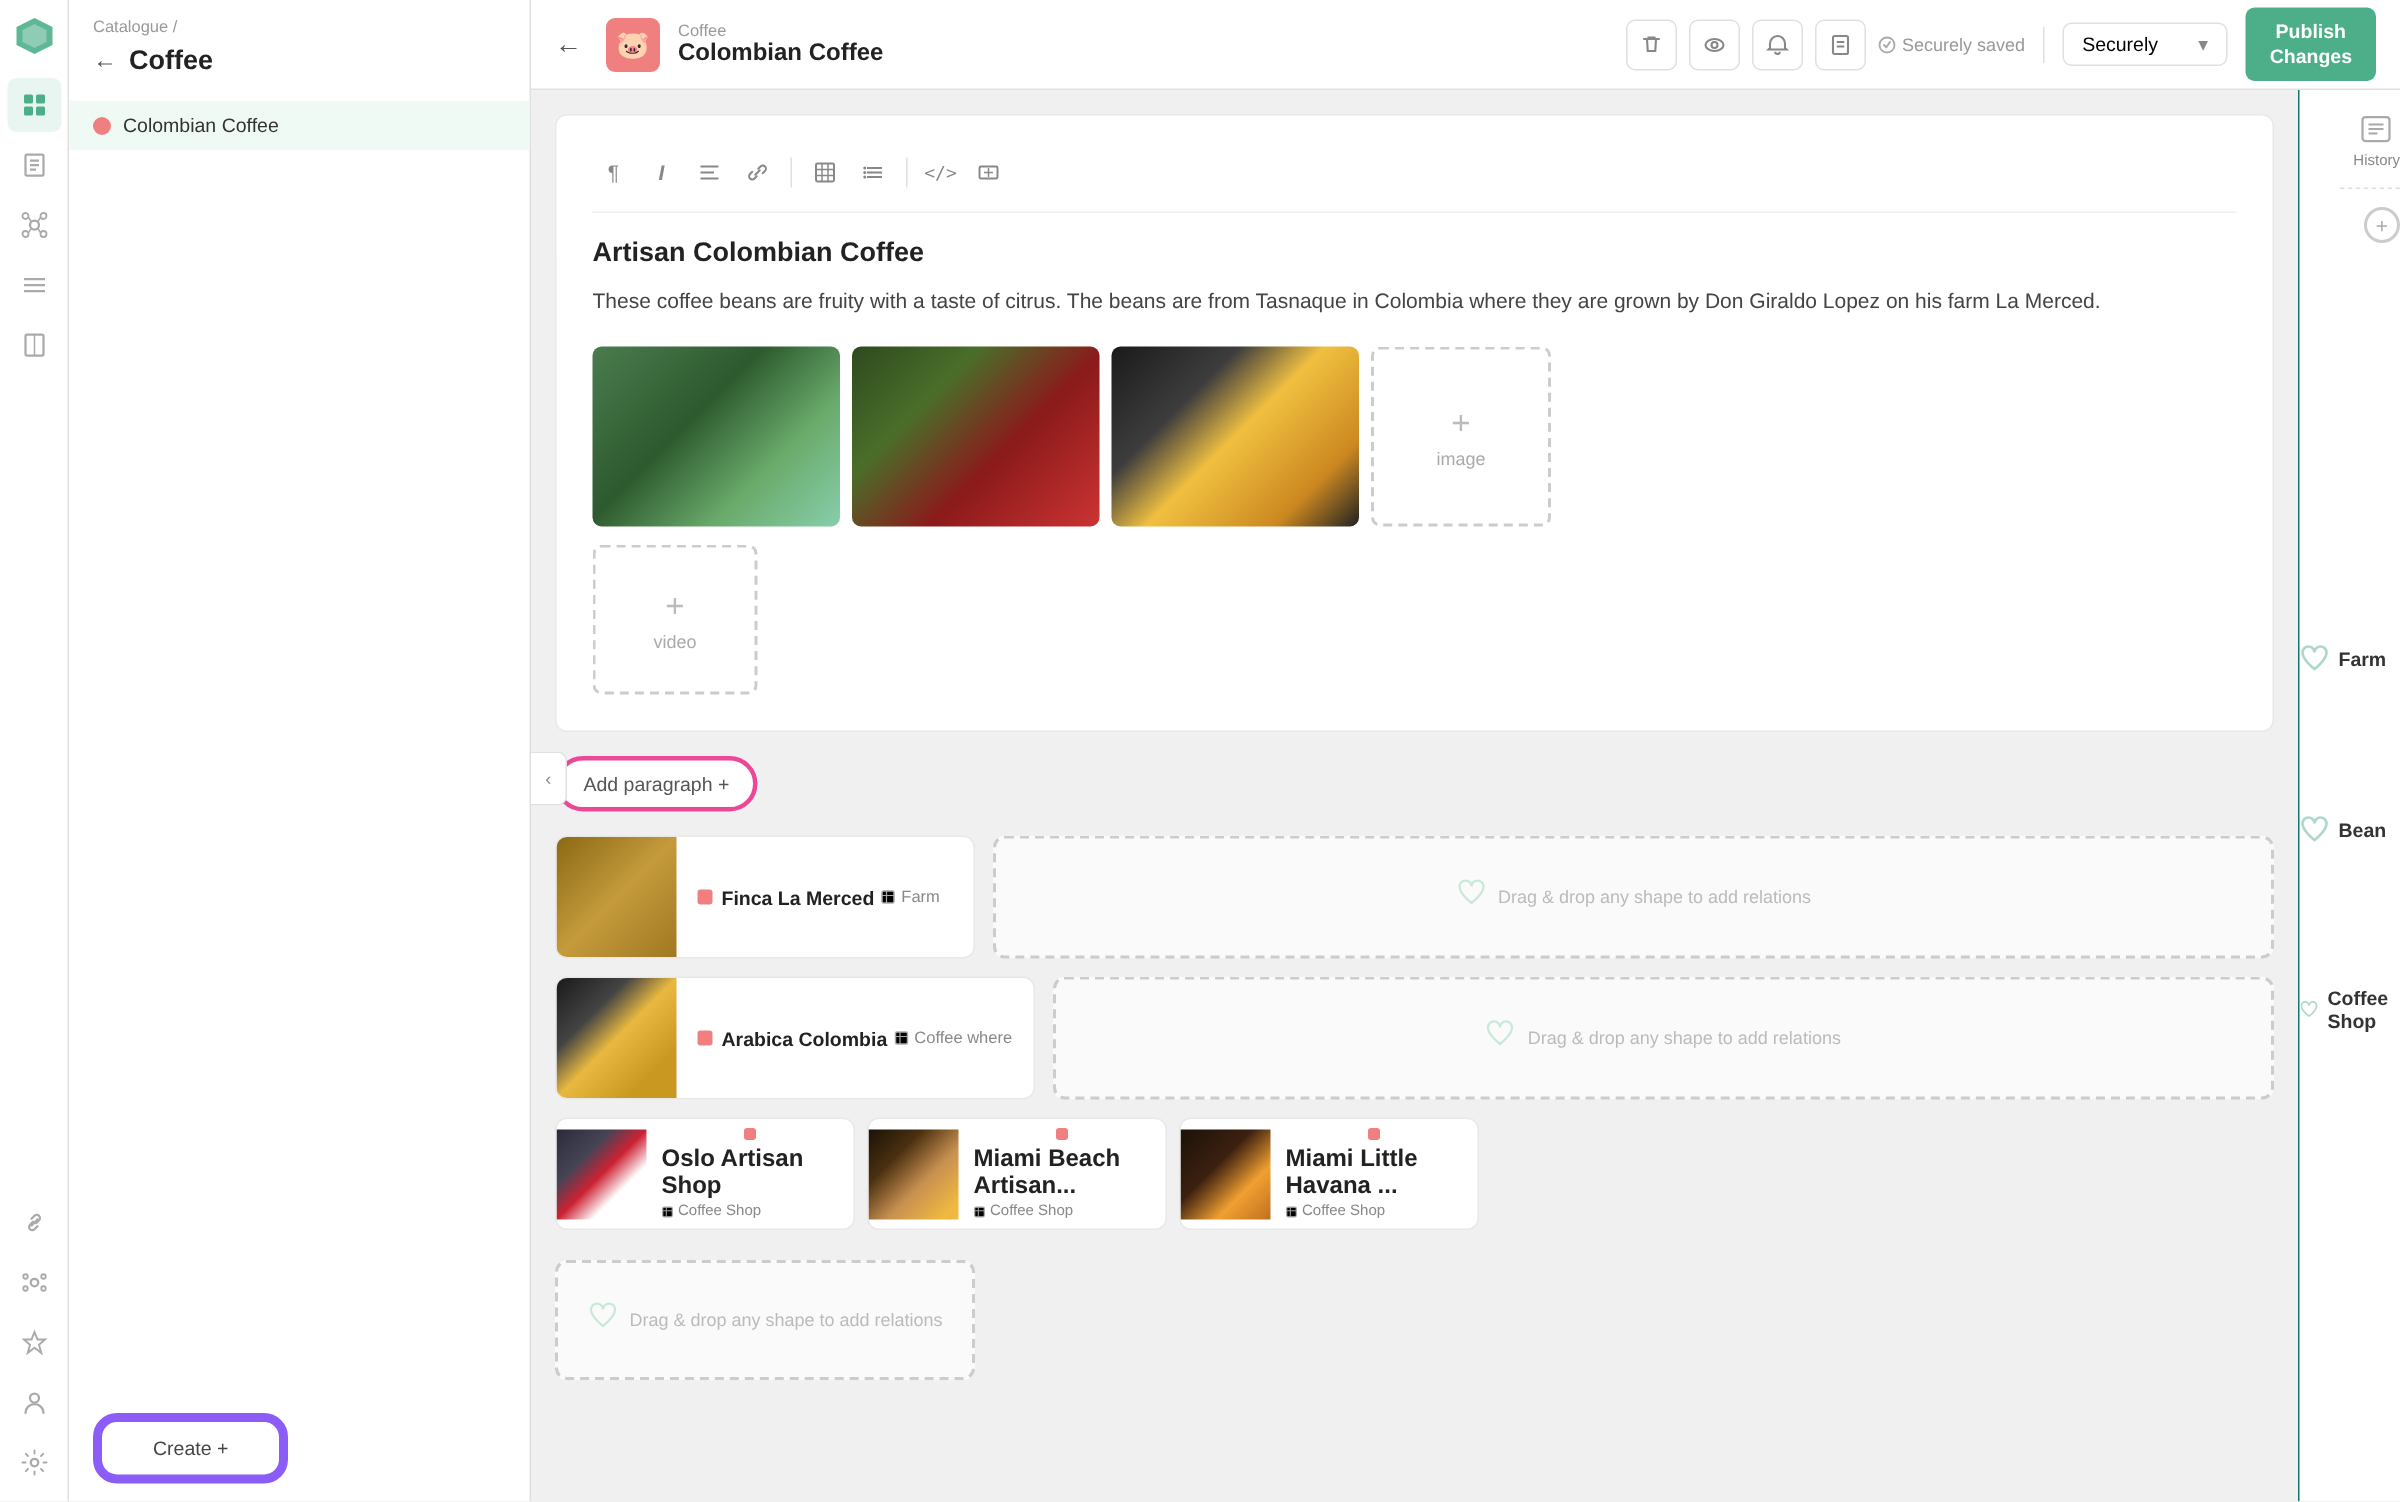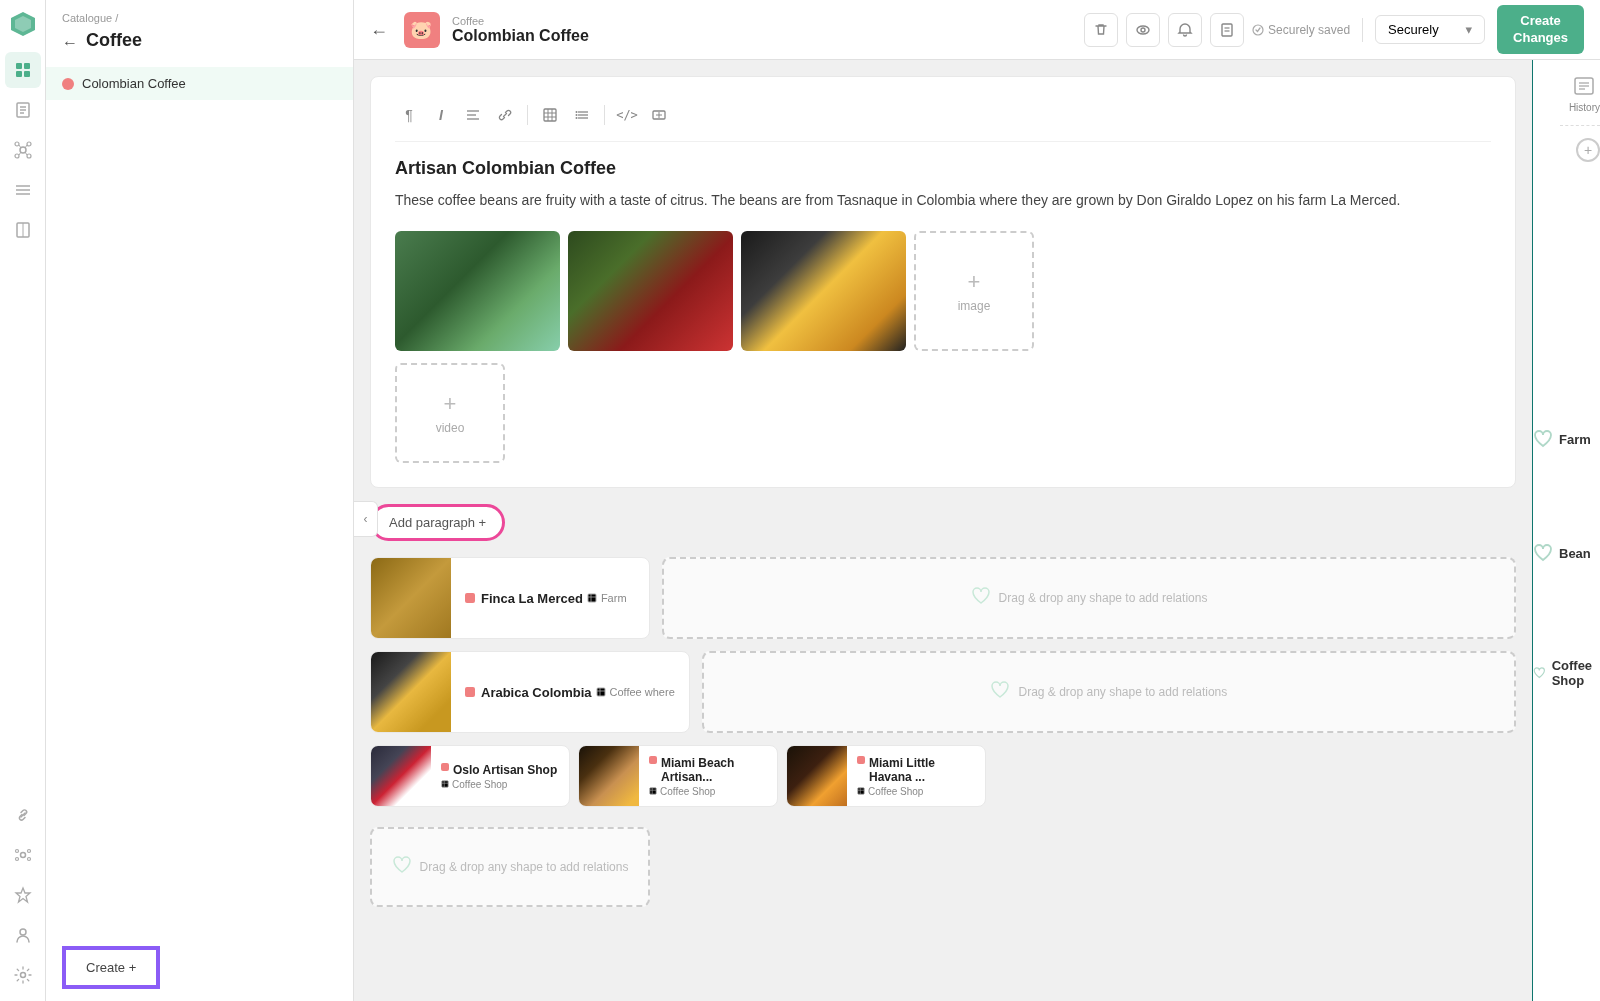--- a/index.html
+++ b/index.html
@@ -82,26 +82,26 @@
     .relation-entry-name { font-size: 13px; font-weight: 600; color: #222; display: flex; align-items: center; gap: 6px; }
     .relation-entry-type { font-size: 11px; color: #888; display: flex; align-items: center; gap: 4px; }
     .relation-drop { flex: 1; border: 2px dashed #ccc; border-radius: 8px; display: flex; align-items: center; justify-content: center; gap: 8px; padding: 12px; color: #bbb; font-size: 12px; min-height: 80px; background: #fafafa; }
     .relation-drop-icon { color: #d0e8d8; font-size: 20px; }
 
     
     .relation-entries-multi { display: flex; gap: 8px; flex-wrap: nowrap; }
     .relation-entry-sm { background: #fff; border-radius: 8px; border: 1px solid #e8e8e8; display: flex; align-items: center; overflow: hidden; width: 200px; }
     .relation-entry-sm-img { width: 60px; height: 60px; object-fit: cover; flex-shrink: 0; }
     .relation-entry-sm-info { padding: 6px 10px; display: flex; flex-direction: column; gap: 2px; }
-    .relation-entry-sm-name { font-size: 12px; font-weight: 600; color: #222; display: flex; gap: 4px; }
+    .relation-entry-sm-name { font-size: 16px; font-weight: 600; color: #222; display: flex; align-items: center; gap: 4px; flex-direction: column; }
     .relation-entry-sm-type { font-size: 10px; color: #888; display: flex; align-items: center; gap: 3px; }
     .right-label-text { font-size: 13px; font-weight: 600; color: #333; }
 
     
-    .create-btn { margin-top: auto; padding: 10px 20px; background: transparent; border: 4px solid #8b5cf6; border-radius: 0; font-size: 13px; color: #444; cursor: pointer; }
+    .create-btn { margin-top: auto; padding: 10px 34px; background: transparent; border: 6px solid #8b5cf6; border-radius: 16px; font-size: 13px; color: #444; cursor: pointer; }
     
     
     .content-area::-webkit-scrollbar { width: 6px; }
     .content-area::-webkit-scrollbar-track { background: transparent; }
     .content-area::-webkit-scrollbar-thumb { background: #ccc; border-radius: 3px; }
 
     
     .img-coffee-farm { background: linear-gradient(135deg, #4a7c4e 0%, #2d5a2e 40%, #6aab6b 70%, #87ceab 100%); }
     .img-coffee-berries { background: linear-gradient(135deg, #2d4a1e 0%, #4a6e2a 30%, #8b1a1a 60%, #cc3333 100%); }
     .img-coffee-hands { background: linear-gradient(135deg, #1a1a1a 0%, #3d3d3d 30%, #f0c040 50%, #cc8820 80%, #222 100%); }
@@ -267,21 +267,21 @@
           </svg>
         <span>Securely saved</span>
       </div>
     </div>
     <div class="topbar-divider"></div>
     <div class="topbar-lang">
       <span>Securely</span>
       <span class="topbar-lang-arrow">▾</span>
     </div>
     <button class="publish-btn">
-      <span>Create</span><br>
+      <span>Publish</span><br>
       <span>Changes</span>
     </button>
   </div>
 
   <div style="display:flex; flex:1; overflow:hidden;">
     <div class="content-area">
       <div class="content-main">
         
         <div class="editor-card">
           <div class="editor-toolbar">

